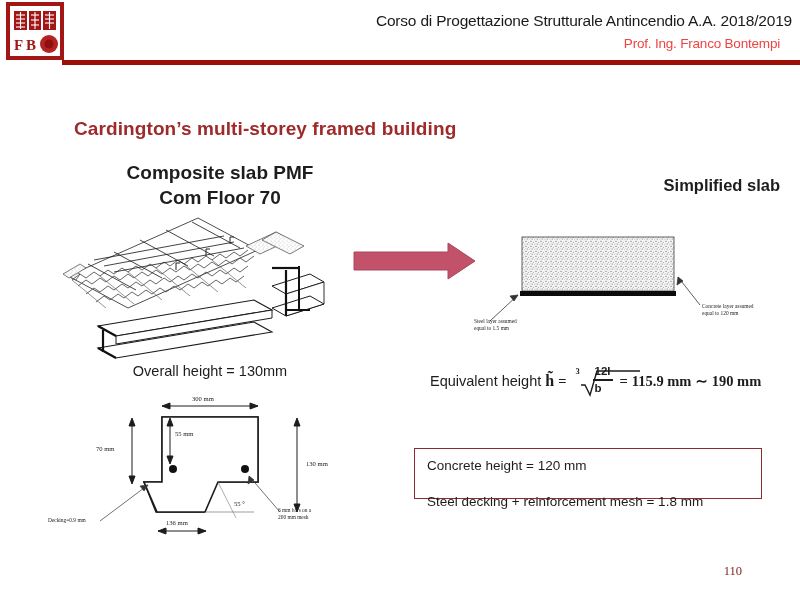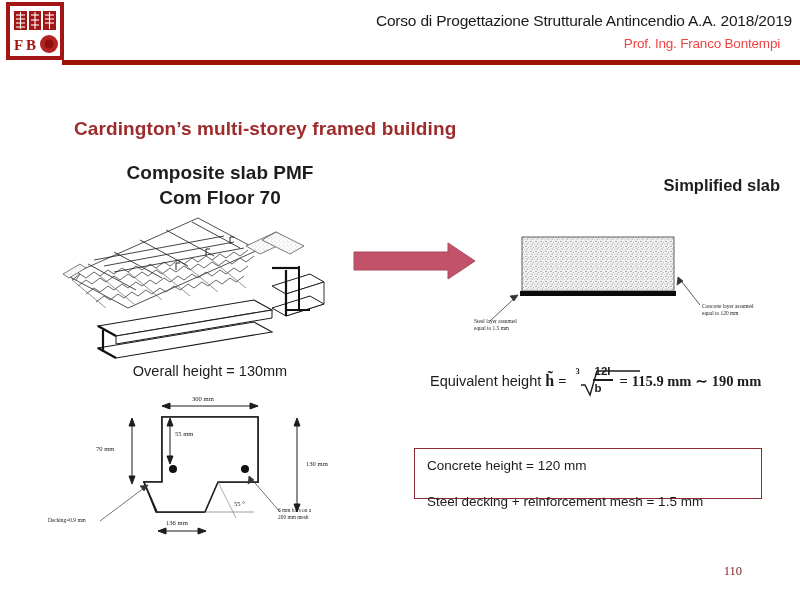--- a/index.html
+++ b/index.html
@@ -455,18 +455,18 @@
       </span>
     </span>
     <span class="eq-part eq-serif">=</span>
     <span class="eq-part eq-serif">115.9 mm</span>
     <span class="eq-part eq-serif">∼</span>
     <span class="eq-part eq-serif">190 mm</span>
   </div>
 
   <div id="result-box">
     <div class="result-line" id="result-line-1">Concrete height = 120 mm</div>
-    <div class="result-line" id="result-line-2">Steel decking + reinforcement mesh = 1.5 mm</div>
+    <div class="result-line" id="result-line-2">Steel decking + reinforcement mesh = 1.8 mm</div>
   </div>
 
   <div id="page-number">110</div>
 
 </div>
 
 </body></html>

